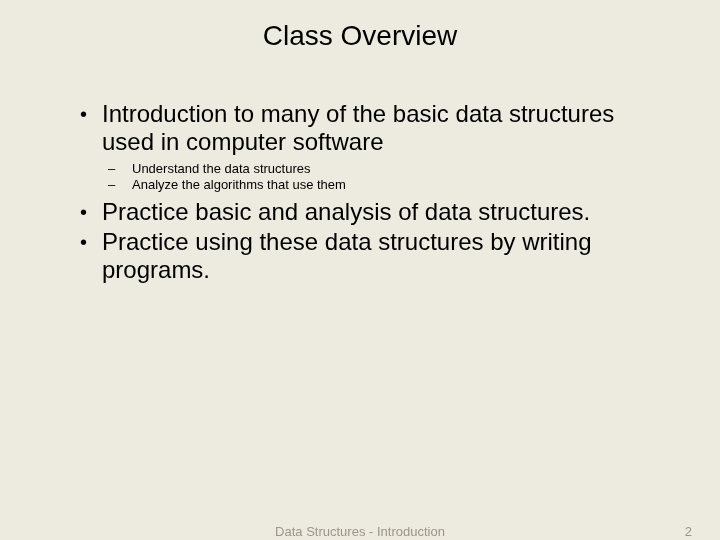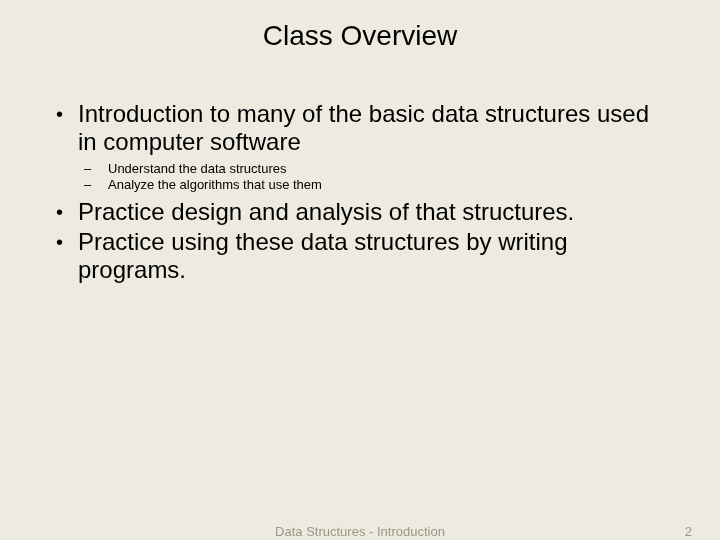--- a/index.html
+++ b/index.html
@@ -11,21 +11,21 @@
     position: relative;
   }
   .title {
     text-align: center;
     font-size: 28px;
     font-weight: 400;
     padding-top: 20px;
     padding-bottom: 48px;
   }
   .content {
-    padding: 0 52px;
+    padding: 0 76px;
   }
   ul.top {
     list-style: none;
   }
   ul.top > li {
     position: relative;
     padding-left: 26px;
     font-size: 24px;
     line-height: 1.15;
     margin-bottom: 2px;
@@ -80,21 +80,21 @@
 
 <div class="content">
   <ul class="top">
     <li>
       <span>Introduction to many of the basic data structures used in computer software</span>
       <ul class="sub">
         <li>Understand the data structures</li>
         <li>Analyze the algorithms that use them</li>
       </ul>
     </li>
-    <li>Practice design and analysis of that structures.</li>
+    <li>Practice basic and analysis of data structures.</li>
     <li>Practice using these data structures by writing programs.</li>
   </ul>
 </div>
 
 <div class="footer">
   <span class="footer-text">Data Structures - Introduction</span>
   <span class="page-num">2</span>
 </div>
 
 </body></html>

